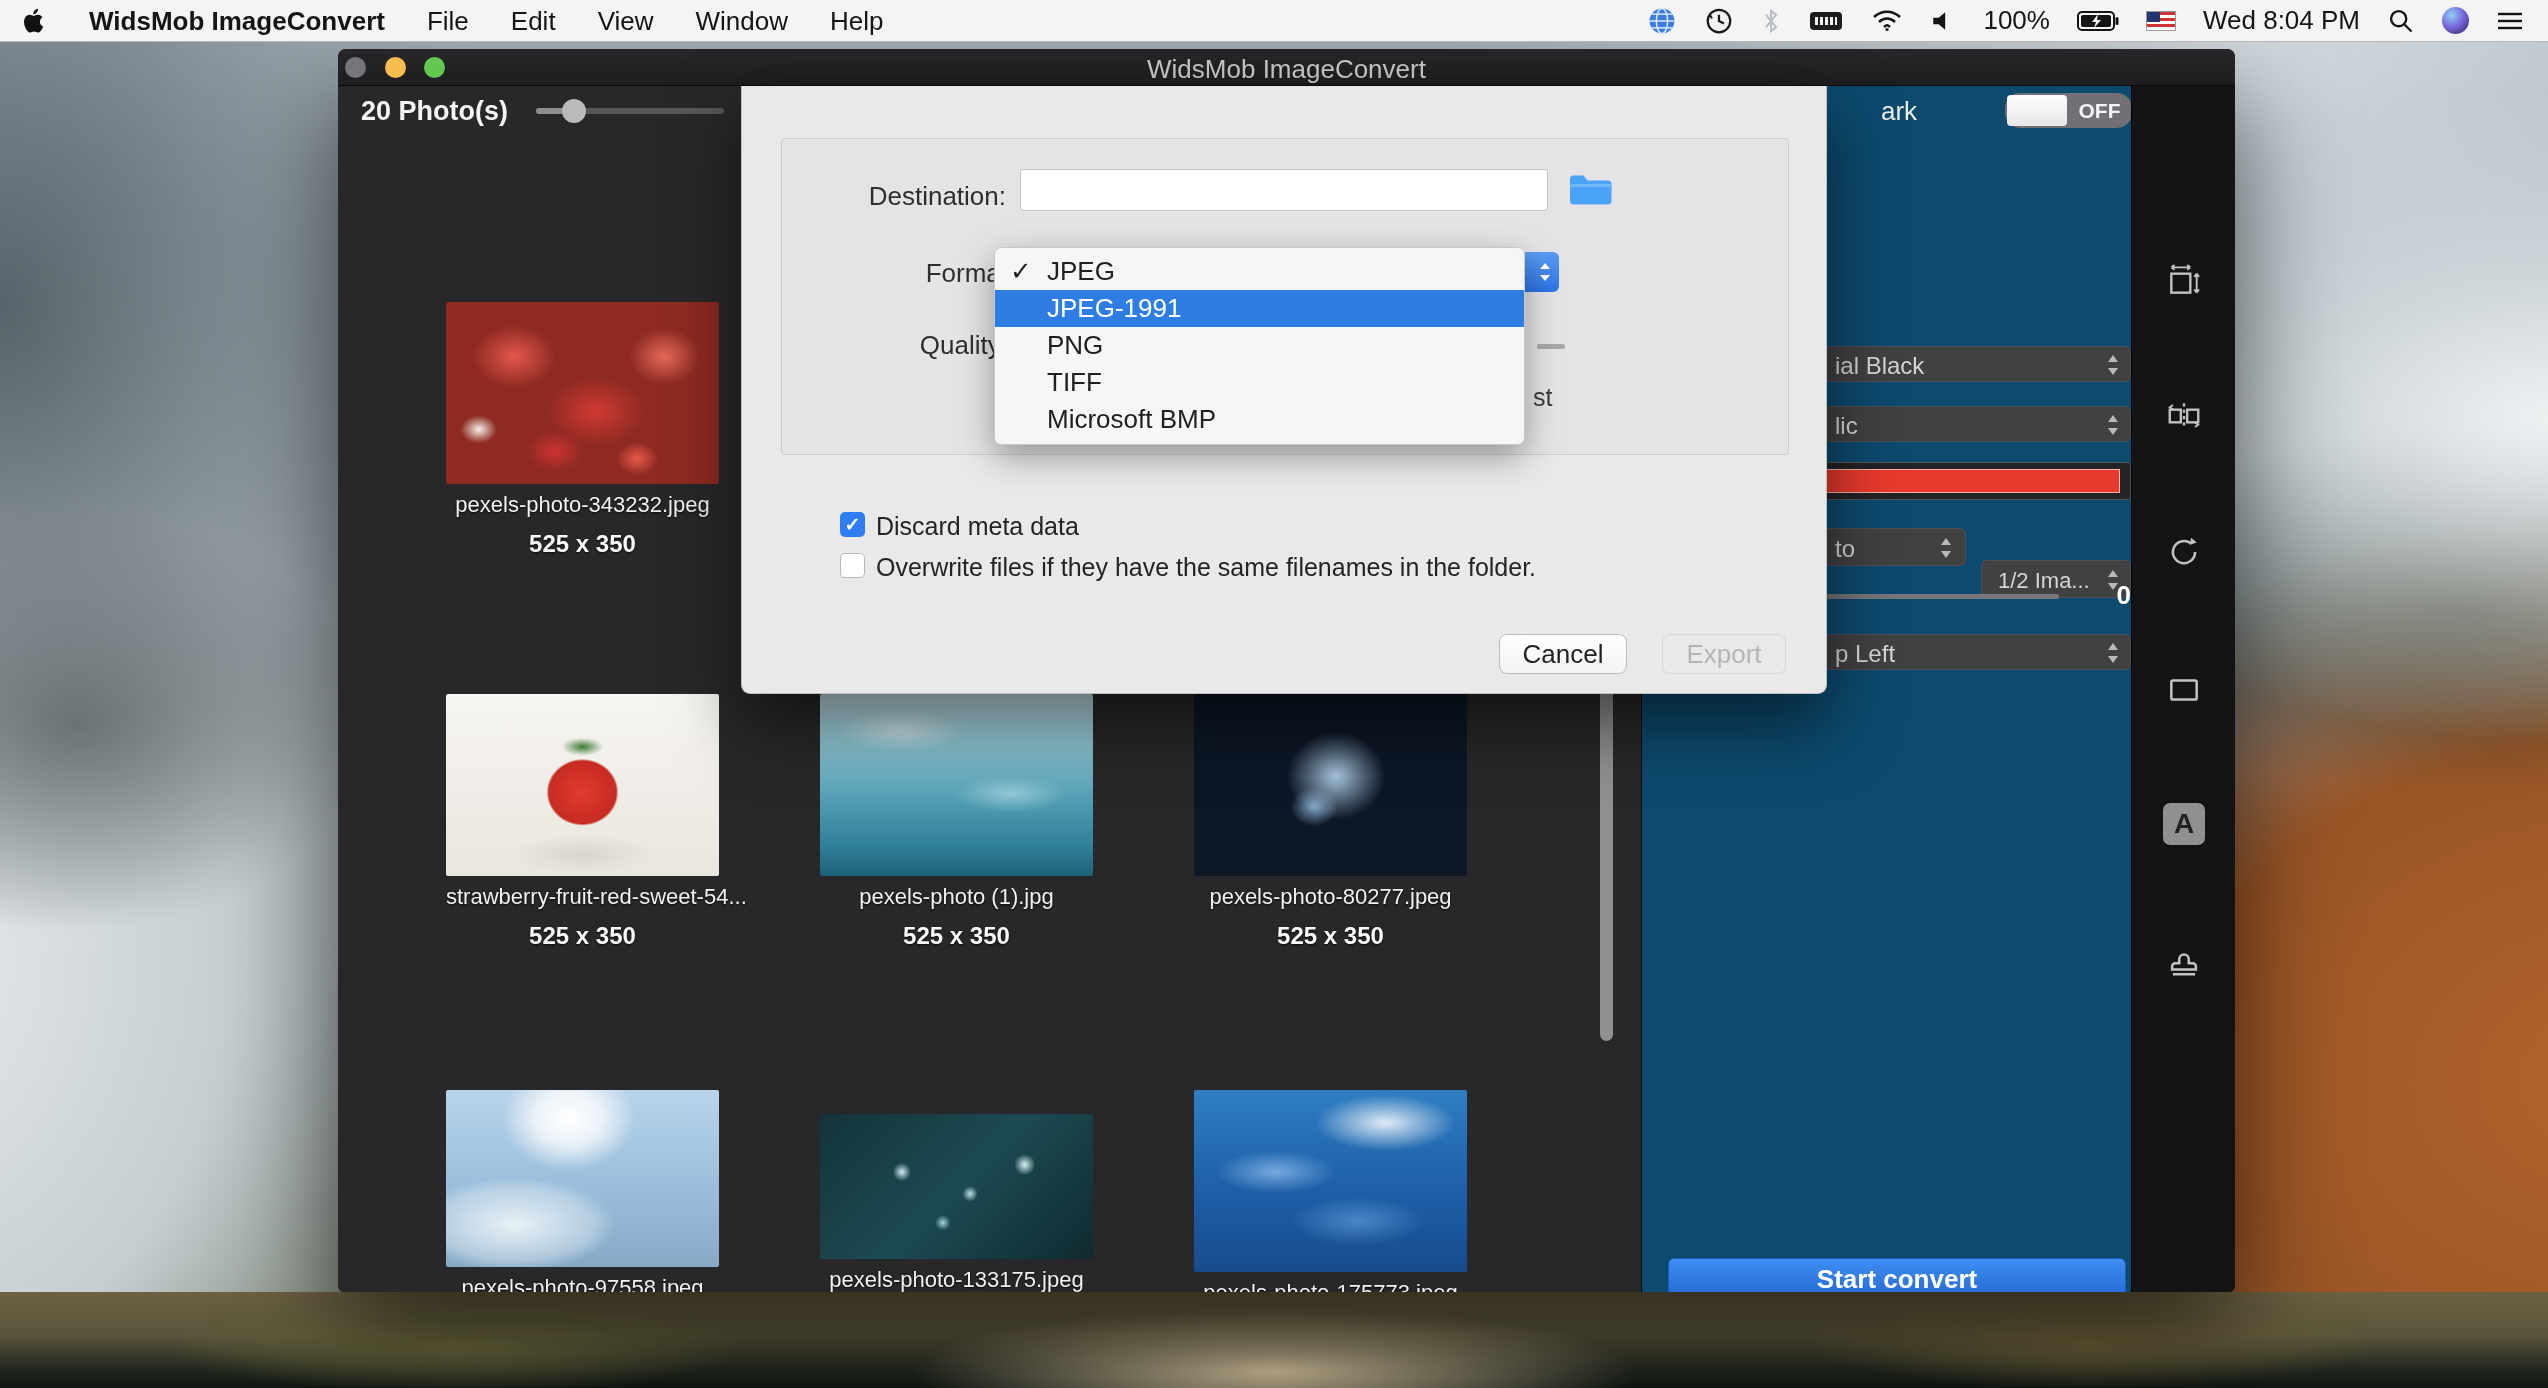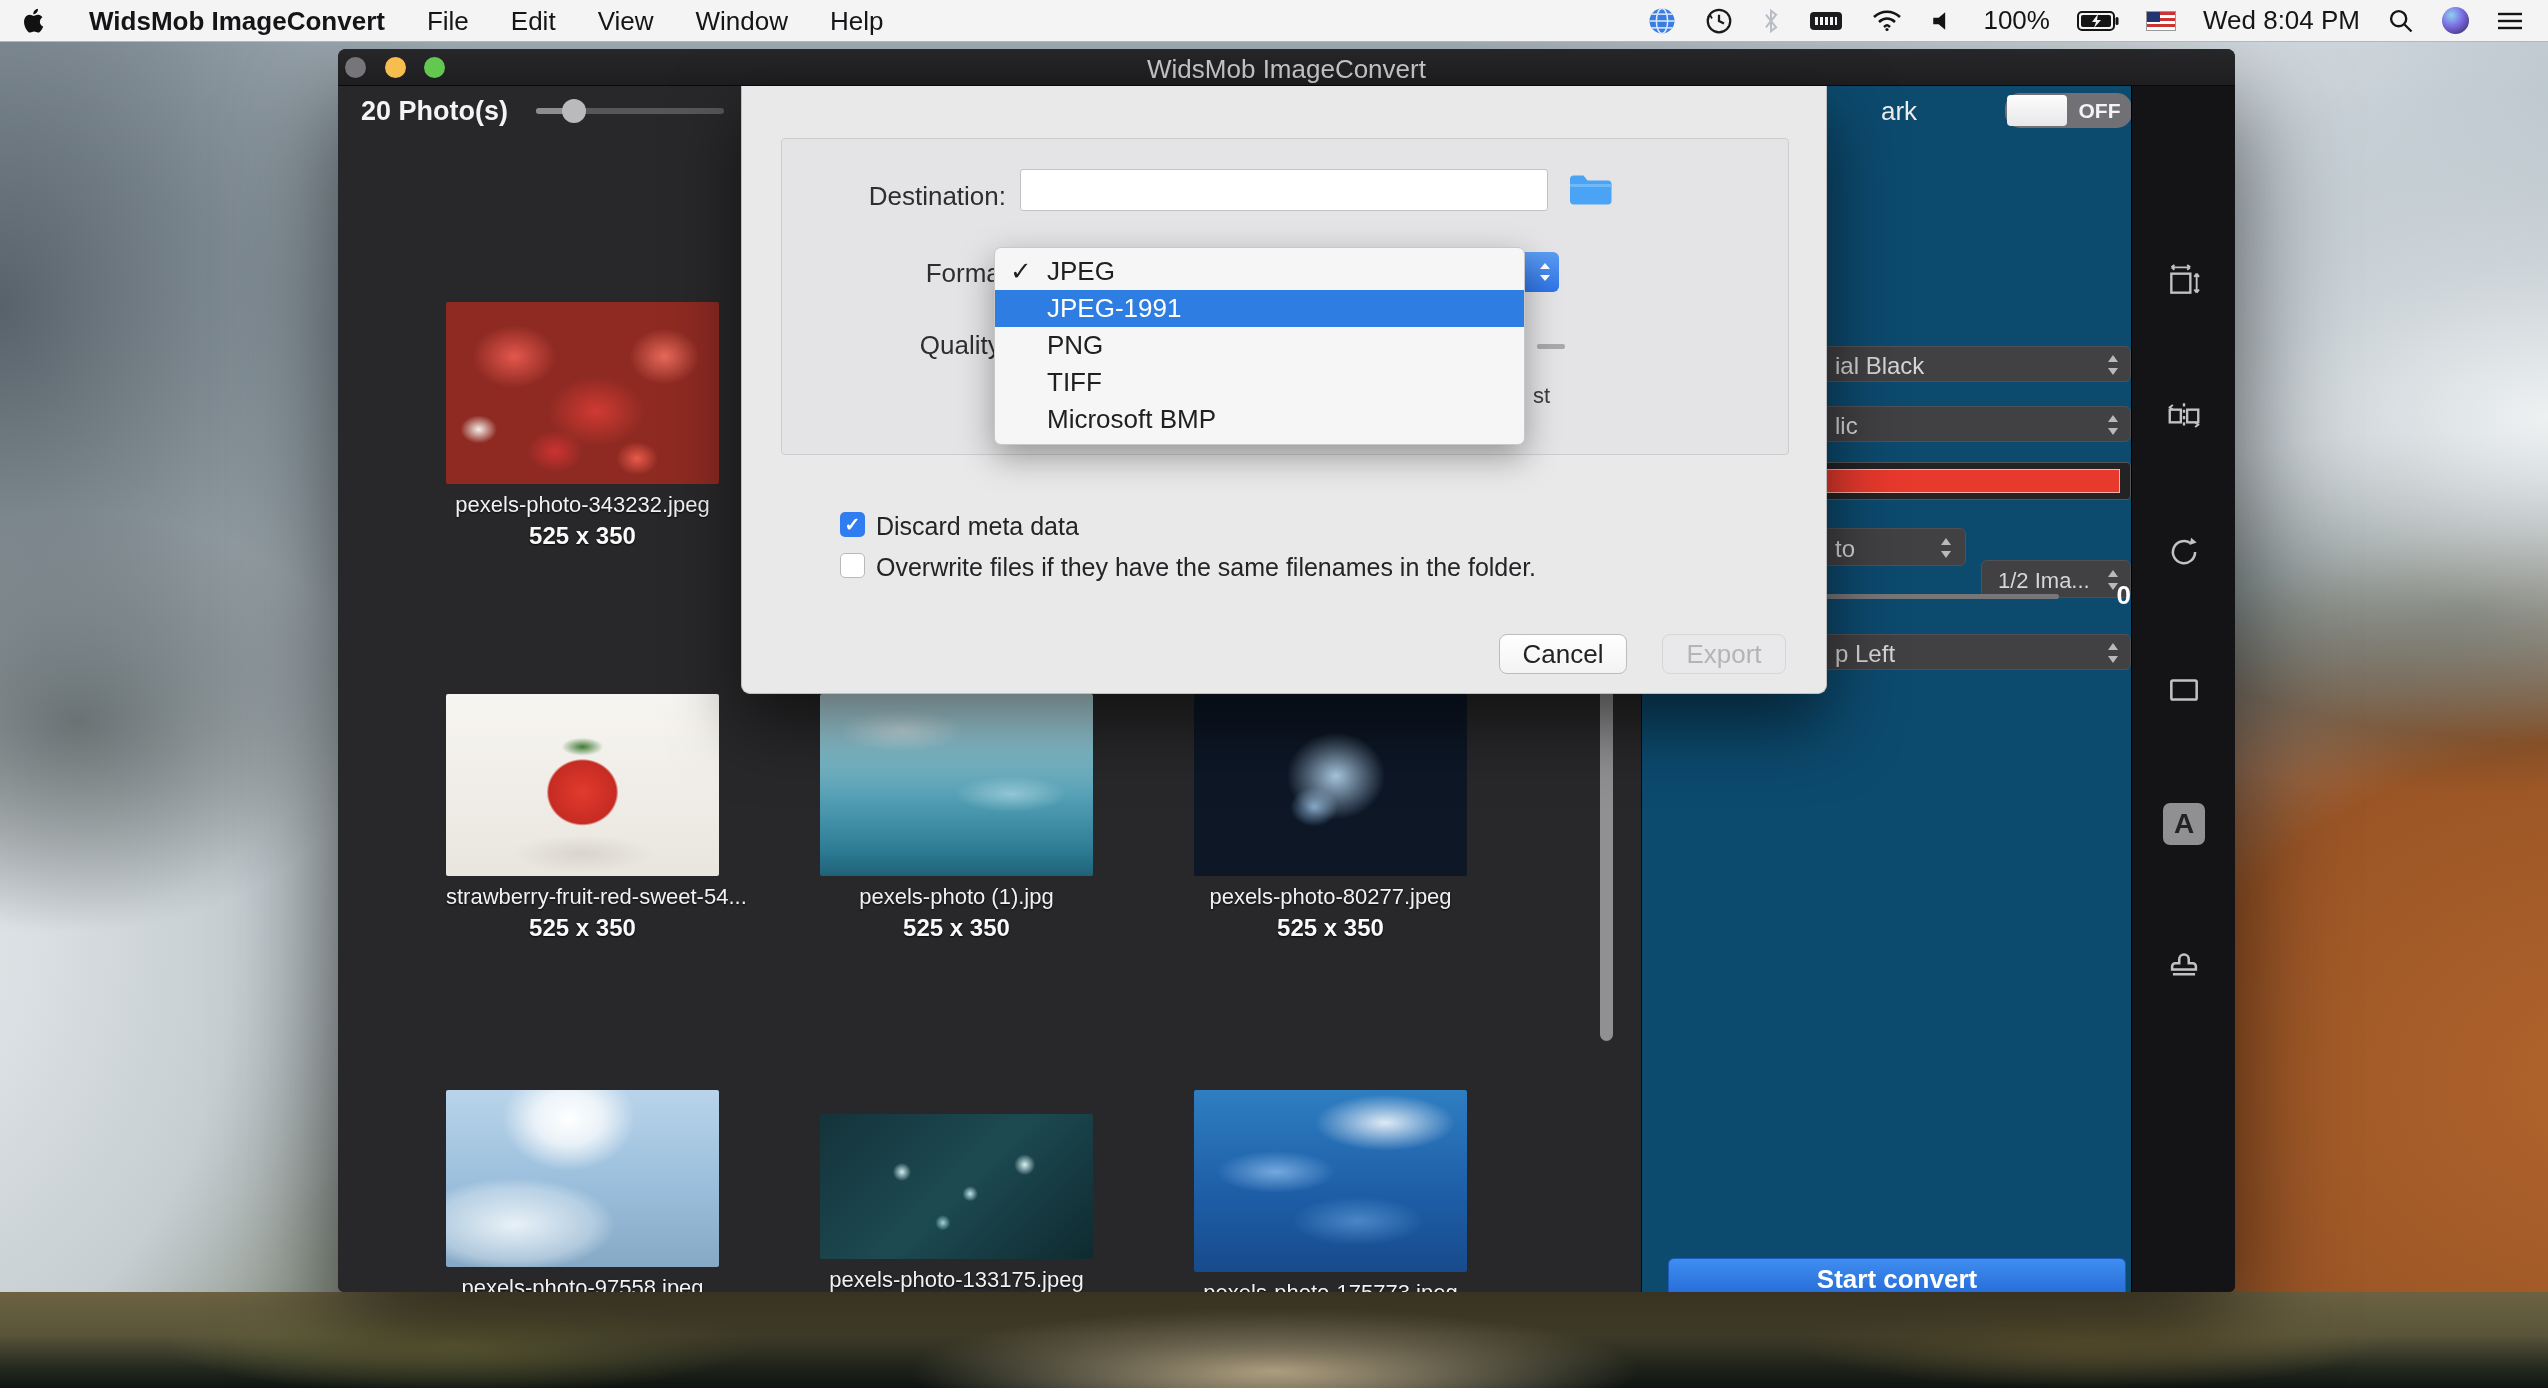--- a/index.html
+++ b/index.html
@@ -59,21 +59,21 @@
   .photo-panel { position:absolute; left:0; top:37px; width:1303px; height:1206px; background:#28282a; }
   .pp-count { position:absolute; left:23px; top:10px; color:#f4f4f4; font-size:27px; font-weight:bold; }
   .pp-slider-track { position:absolute; left:198px; top:22px; width:188px; height:6px; background:#57575a; border-radius:3px; }
   .pp-slider-fill  { position:absolute; left:198px; top:22px; width:38px;  height:6px; background:#8d8d90; border-radius:3px; }
   .pp-slider-thumb { position:absolute; left:224px; top:13px; width:24px; height:24px; border-radius:50%; background:#bababc; }
 
   .card { position:absolute; width:273px; }
   .thumb { width:273px; border-radius:2px; }
   .cap-name { margin-top:8px; width:273px; text-align:center; color:#f1f1f1; font-size:22px;
     white-space:nowrap; text-shadow:0 1px 2px rgba(0,0,0,.8); }
-  .cap-dims { margin-top:4px; width:273px; text-align:center; color:#fafafa; font-size:24px; font-weight:600;
+  .cap-dims { margin-top:12px; width:273px; text-align:center; color:#fafafa; font-size:24px; font-weight:600;
     text-shadow:0 1px 2px rgba(0,0,0,.8); }
 
   .ph1 { height:182px; background:
       radial-gradient(60px 45px at 25% 30%, #e4574d, rgba(228,87,77,0) 70%),
       radial-gradient(70px 50px at 55% 60%, #d03a33, rgba(208,58,51,0) 70%),
       radial-gradient(50px 40px at 80% 30%, #e86a5a, rgba(232,106,90,0) 70%),
       radial-gradient(40px 30px at 40% 82%, #cc3333, rgba(204,51,51,0) 70%),
       radial-gradient(26px 20px at 12% 70%, #f5f0e8, rgba(245,240,232,0) 70%),
       radial-gradient(30px 24px at 70% 86%, #e85a4a, rgba(232,90,74,0) 70%), #8e2a22; }
   .ph2 { height:182px; background:
@@ -151,21 +151,21 @@
   .folder-btn { position:absolute; left:824px; top:85px; width:46px; height:38px; }
   .popup-cap { position:absolute; left:765px; top:166px; width:52px; height:40px; border-radius:6px;
     background:linear-gradient(#5a9cf2,#2e74e6); }
   .popup-cap svg { position:absolute; right:6px; top:7px; }
   .menu { position:absolute; left:252px; top:161px; width:531px; height:198px; background:#f6f6f7;
     border:1px solid #c8c8ca; border-radius:7px; box-shadow:0 12px 34px rgba(0,0,0,.35); padding:5px 0; }
   .menu-row { position:relative; height:37px; line-height:37px; font-size:26px; color:#202022; padding-left:52px; }
   .menu-row.sel { background:#2e7de2; color:#fff; }
   .menu-check { position:absolute; left:15px; top:0; font-size:26px; }
   .q-dash { position:absolute; left:795px; top:258px; width:28px; height:5px; background:#a9a9ab; border-radius:2px; }
-  .q-frag { position:absolute; left:791px; top:297px; font-size:22px; color:#3c3c3e; }
+  .q-frag { position:absolute; left:791px; top:297px; font-size:25px; color:#3c3c3e; }
   .cb-box { position:absolute; left:98px; width:25px; height:25px; border-radius:5px; }
   .cb-box.on { background:#2f7df0; color:#fff; text-align:center; line-height:25px; font-size:19px; font-weight:bold; }
   .cb-box.off { background:#fff; border:1px solid #b9b9bb; }
   .cb-label { position:absolute; left:134px; font-size:25px; color:#242426; white-space:nowrap; }
   .btn { position:absolute; top:548px; height:40px; border-radius:8px; font-size:26px; text-align:center; line-height:38px; }
   .btn.cancel { left:757px; width:128px; background:linear-gradient(#ffffff,#f3f3f4); border:1px solid #bcbcbe; color:#222; }
   .btn.export { left:920px; width:124px; background:#e9e9eb; border:1px solid #d6d6d8; color:#b4b4b6; }
 </style>
 </head>
 <body>

